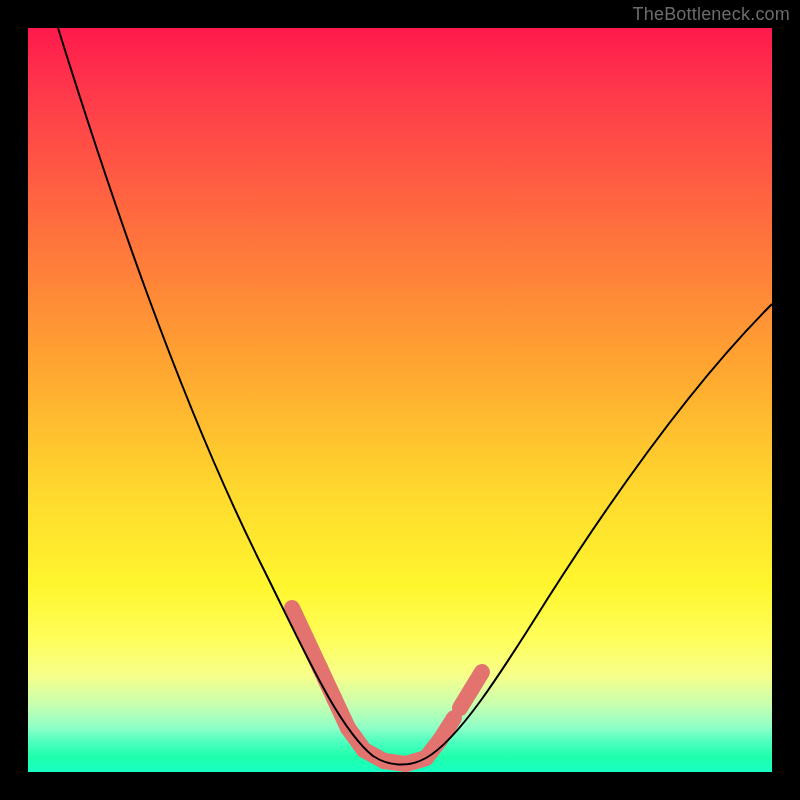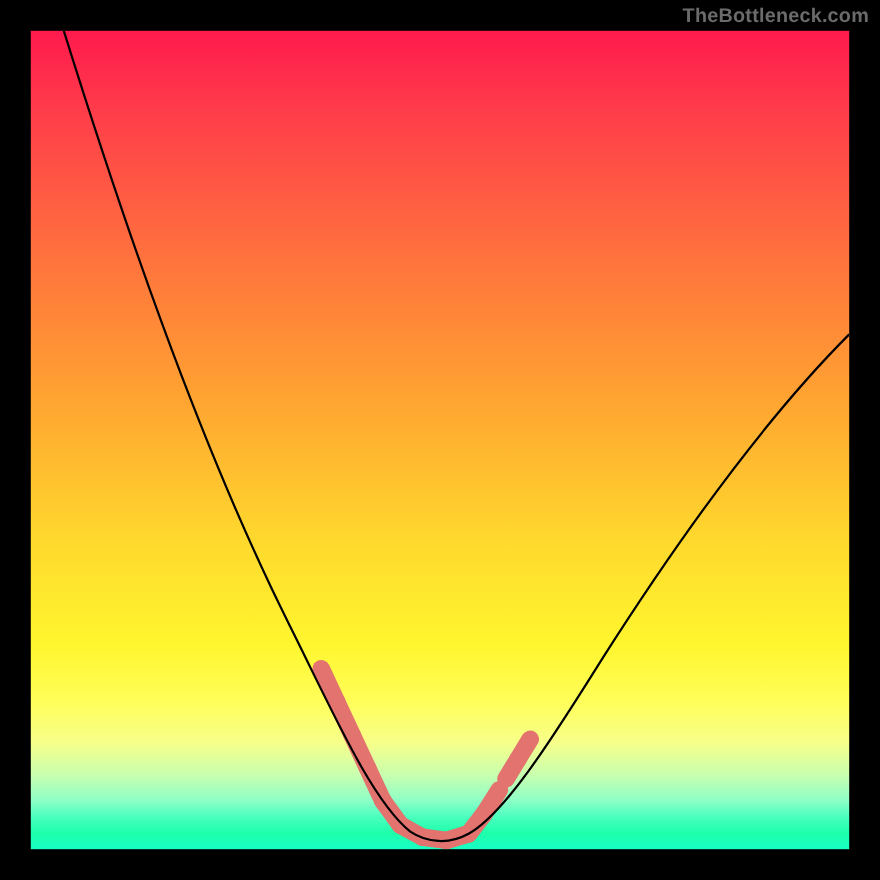--- a/index.html
+++ b/index.html
@@ -33,21 +33,21 @@
       #1effab 98%,
       #18ffc4 100%
     );
   }
   .watermark {
     position: absolute;
     top: 4px;
     right: 10px;
     color: #6b6b6b;
     font-size: 18px;
-    font-weight: 700;
+    font-weight: 400;
     letter-spacing: 0.2px;
     user-select: none;
   }
   svg {
     position: absolute;
     left: 0;
     top: 0;
   }
 </style>
 </head>

